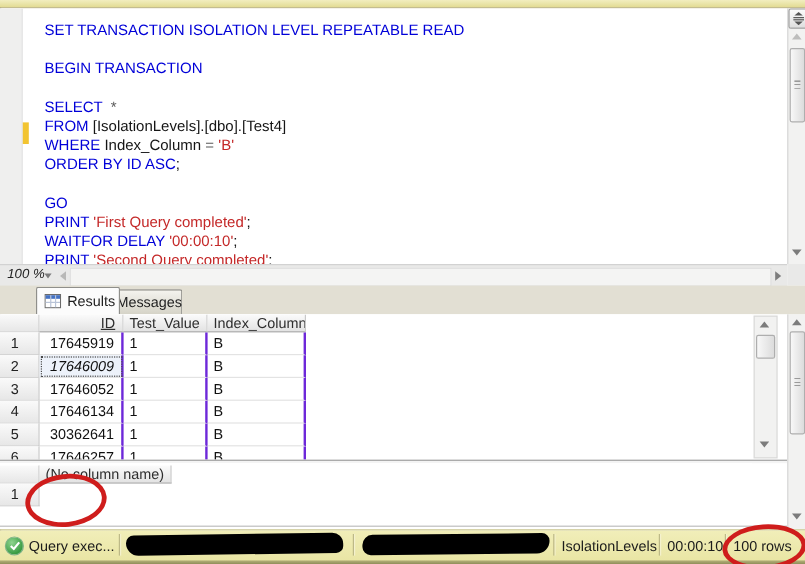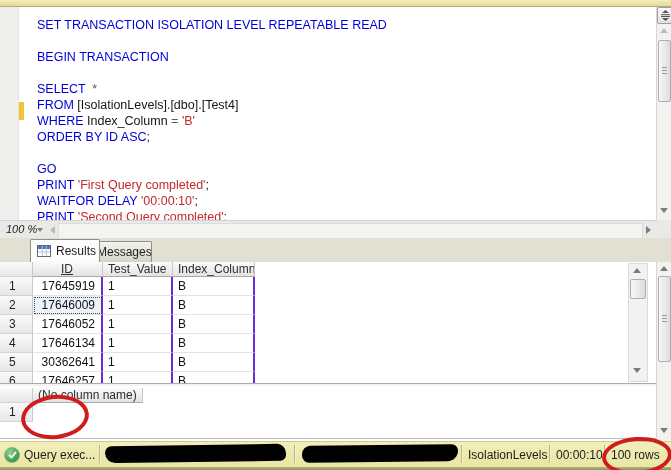--- a/index.html
+++ b/index.html
@@ -59,23 +59,23 @@
   .grow{display:flex;}
   .gcell{box-sizing:border-box;height:19px;line-height:18px;font-size:12px;color:#101010;
          border-right:2px solid #6d28d9;border-bottom:1px solid #e3e3e3;overflow:hidden;white-space:nowrap;}
   .ghead .gcell{height:15px;line-height:14px;background:linear-gradient(#fbfbfb,#e3e3e3);
                 border-right:1px solid #c9c9c9;border-bottom:1px solid #a9a9a9;color:#2e2e2e;padding-left:5px;}
   .gcell.rn{background:linear-gradient(#fafafa,#e7e7e7);border-right:1px solid #c9c9c9;
             border-bottom:1px solid #d4d4d4;padding-left:9px;color:#222;}
   .ghead .gcell.rn{padding-left:0;}
   .grid1 .c0{width:33px;} .grid1 .c1{width:70px;text-align:right;padding-right:6px;}
   .grid1 .c2{width:70px;padding-left:5px;} .grid1 .c3{width:82px;padding-left:5px;}
-  .grid1 .ghead .c1{text-align:center;padding-left:5px;text-decoration:underline;}
+  .grid1 .ghead .c1{text-align:right;padding-left:5px;text-decoration:underline;}
   .grid2 .c0{width:33px;} .grid2 .c1{width:110px;padding-left:5px;}
-  .gcell.focus{outline:1px dotted #4a4a4a;outline-offset:-2px;background:#edf2fa;}
+  .gcell.focus{outline:1px dotted #4a4a4a;outline-offset:-2px;background:#edf2fa;font-style:italic;}
   .gcell.sel{background:var(--sel,#e8eef7);}
   .grid-split{position:absolute;left:0;top:121px;width:656px;height:3px;
               background:linear-gradient(#ababab 0,#ababab 1px,#f4f4f4 1px);}
   .grid2-bottom{position:absolute;left:0;top:176px;width:656px;height:1px;background:#bdbdbd;}
 
   
   .status-bar{position:absolute;left:0;top:441px;width:671px;height:29px;
               background:linear-gradient(var(--sb1,#f1eeb9),var(--sb2,#e8e4a1));border-top:1px solid #cdc994;}
   .status-bar .bottom-edge{position:absolute;left:0;bottom:0;width:671px;height:4px;
               background:linear-gradient(#b5b27a,#83824f);}

